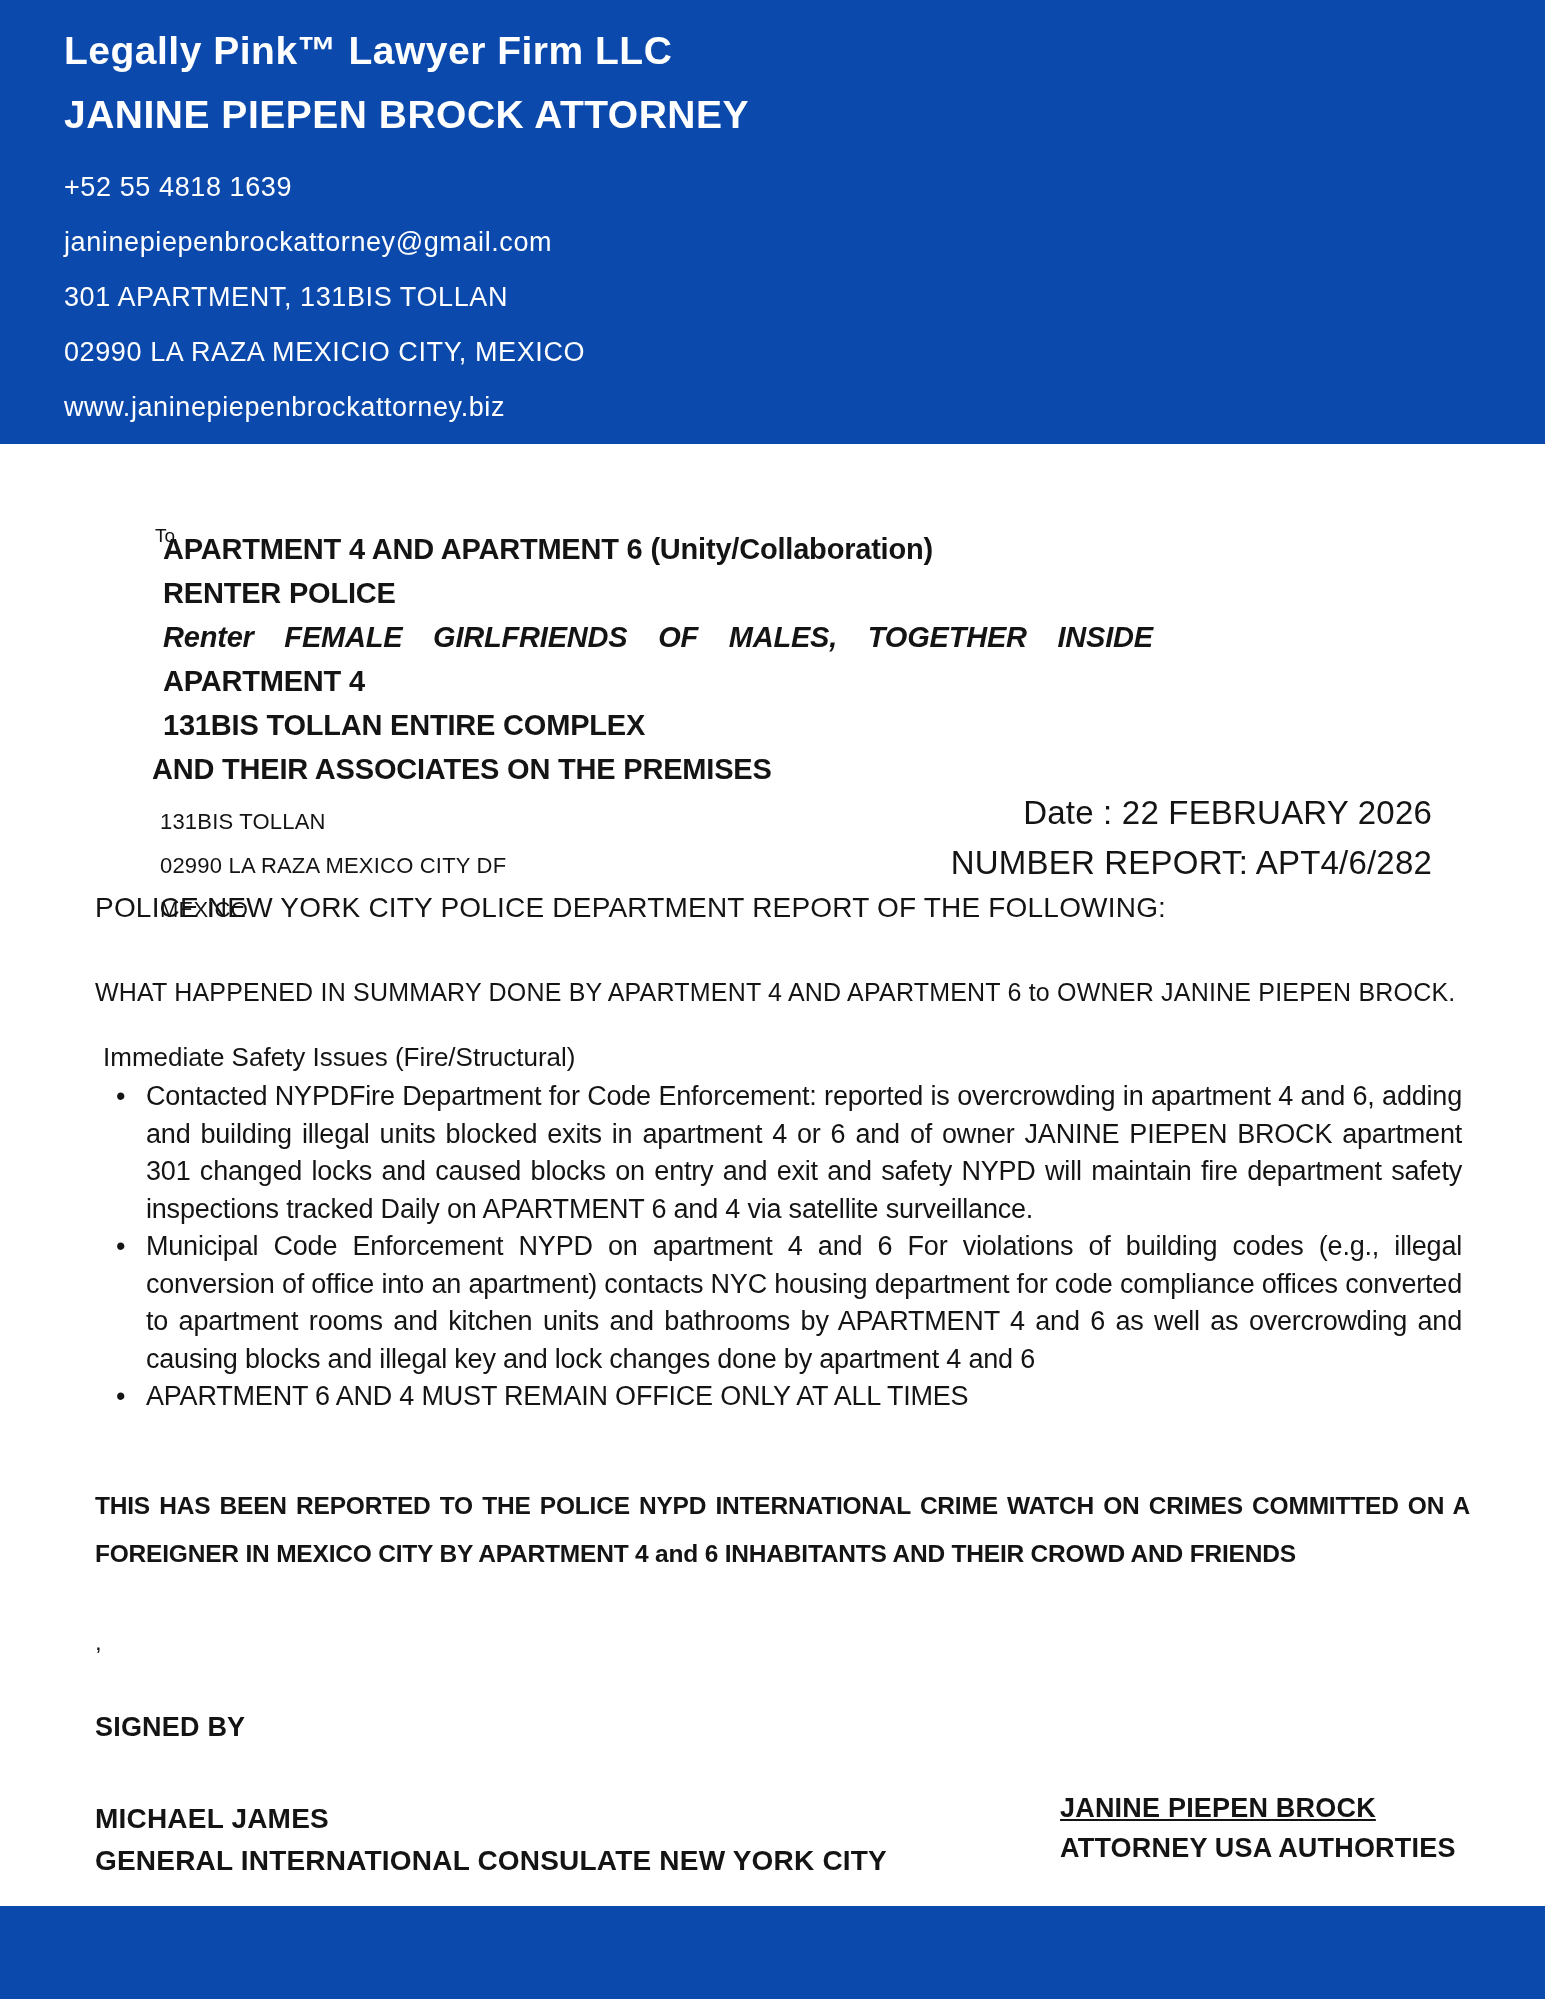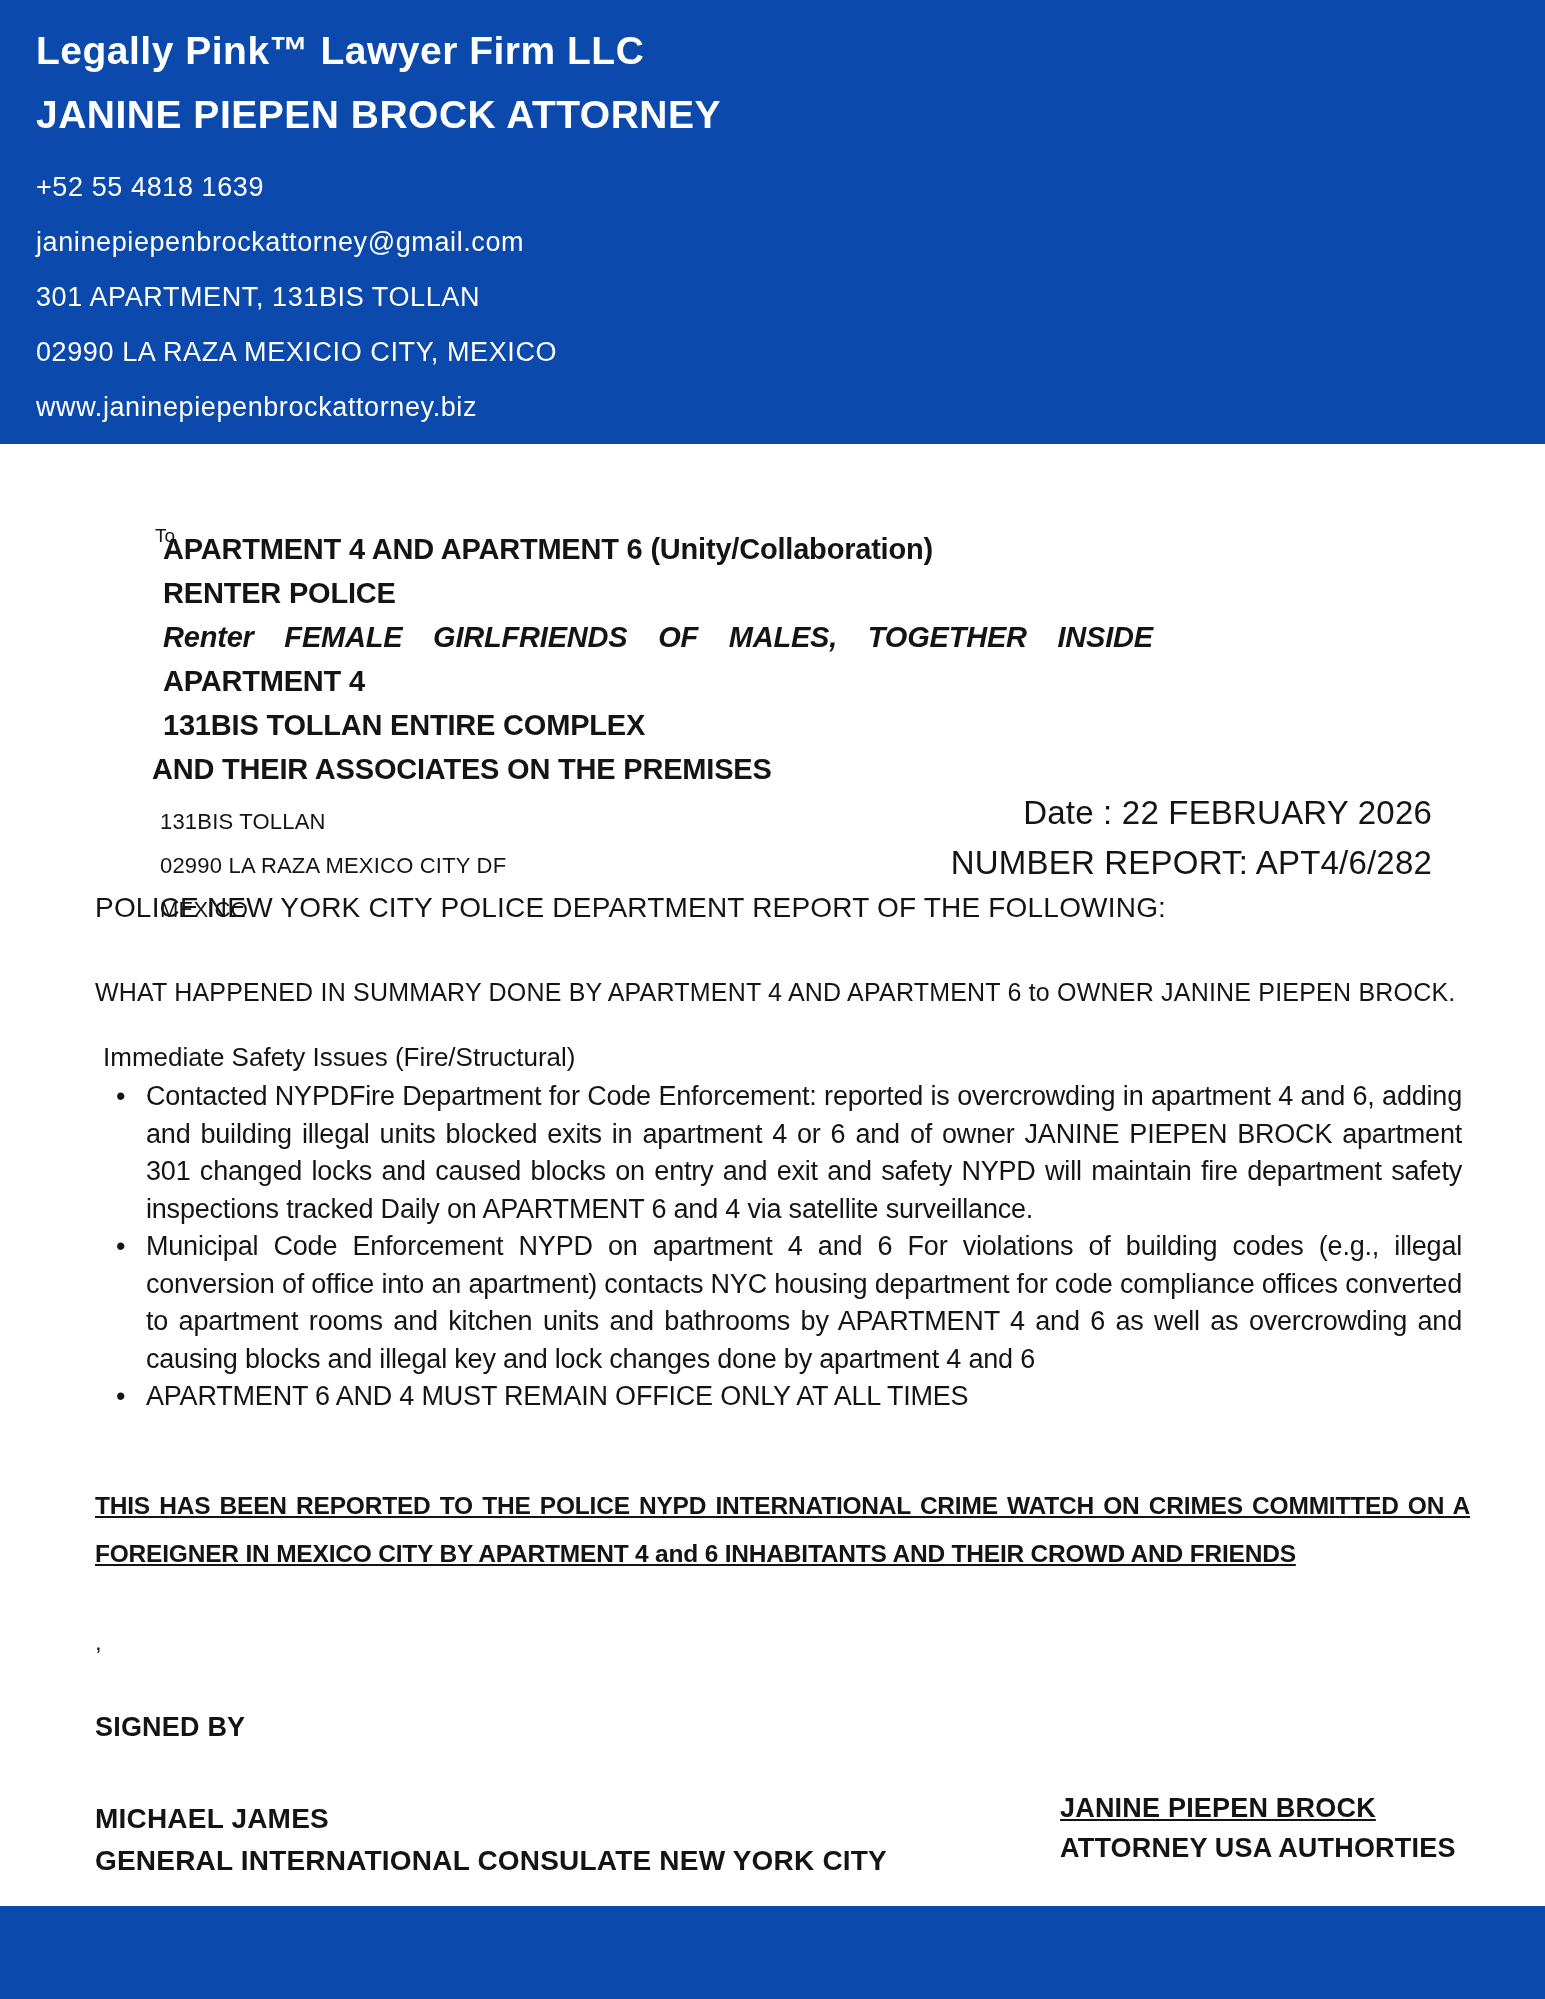--- a/index.html
+++ b/index.html
@@ -11,21 +11,21 @@
     color:#141414;
     font-family:"Liberation Sans", sans-serif;
     overflow:hidden;
   }
 
   
   .letterhead{
     position:absolute;top:0;left:0;right:0;height:444px;
     background:#0b4aac;color:#ffffff;
     box-sizing:border-box;
-    padding:30px 40px 0 36px;
+    padding:30px 40px 0 64px;
   }
   .firm{font-size:39px;font-weight:700;letter-spacing:.5px;line-height:1.1;}
   .attorney{font-size:39px;font-weight:700;letter-spacing:.5px;margin-top:21px;line-height:1.1;}
   .contact{font-size:27px;font-weight:400;letter-spacing:.6px;margin-top:24px;}
   .contact.first{margin-top:35px;}
 
   
   .recipient{position:absolute;left:163px;top:527px;width:990px;}
   .r-line{font-size:29px;font-weight:700;line-height:44px;letter-spacing:-.2px;}
   .r-line.rel{position:relative;}
@@ -64,21 +64,20 @@
     font-size:27px;
   }
 
   
   .notice{
     position:absolute;left:95px;top:1482px;width:1375px;
     margin:0;
     font-size:24.5px;font-weight:700;line-height:48px;
     letter-spacing:-.2px;
     text-align:justify;
-    text-decoration:underline;
   }
 
   .stray{position:absolute;left:95px;top:1628px;font-size:24px;font-weight:400;}
 
   
   .signedby{position:absolute;left:95px;top:1712px;font-size:27px;font-weight:700;letter-spacing:.2px;}
   .sig-left{position:absolute;left:95px;top:1798px;}
   .sig-left .sig-name{font-size:28px;font-weight:700;line-height:42px;letter-spacing:.2px;}
   .sig-left .sig-title{font-size:28px;font-weight:700;line-height:42px;letter-spacing:.2px;}
   .sig-right{position:absolute;left:1060px;top:1788px;}

